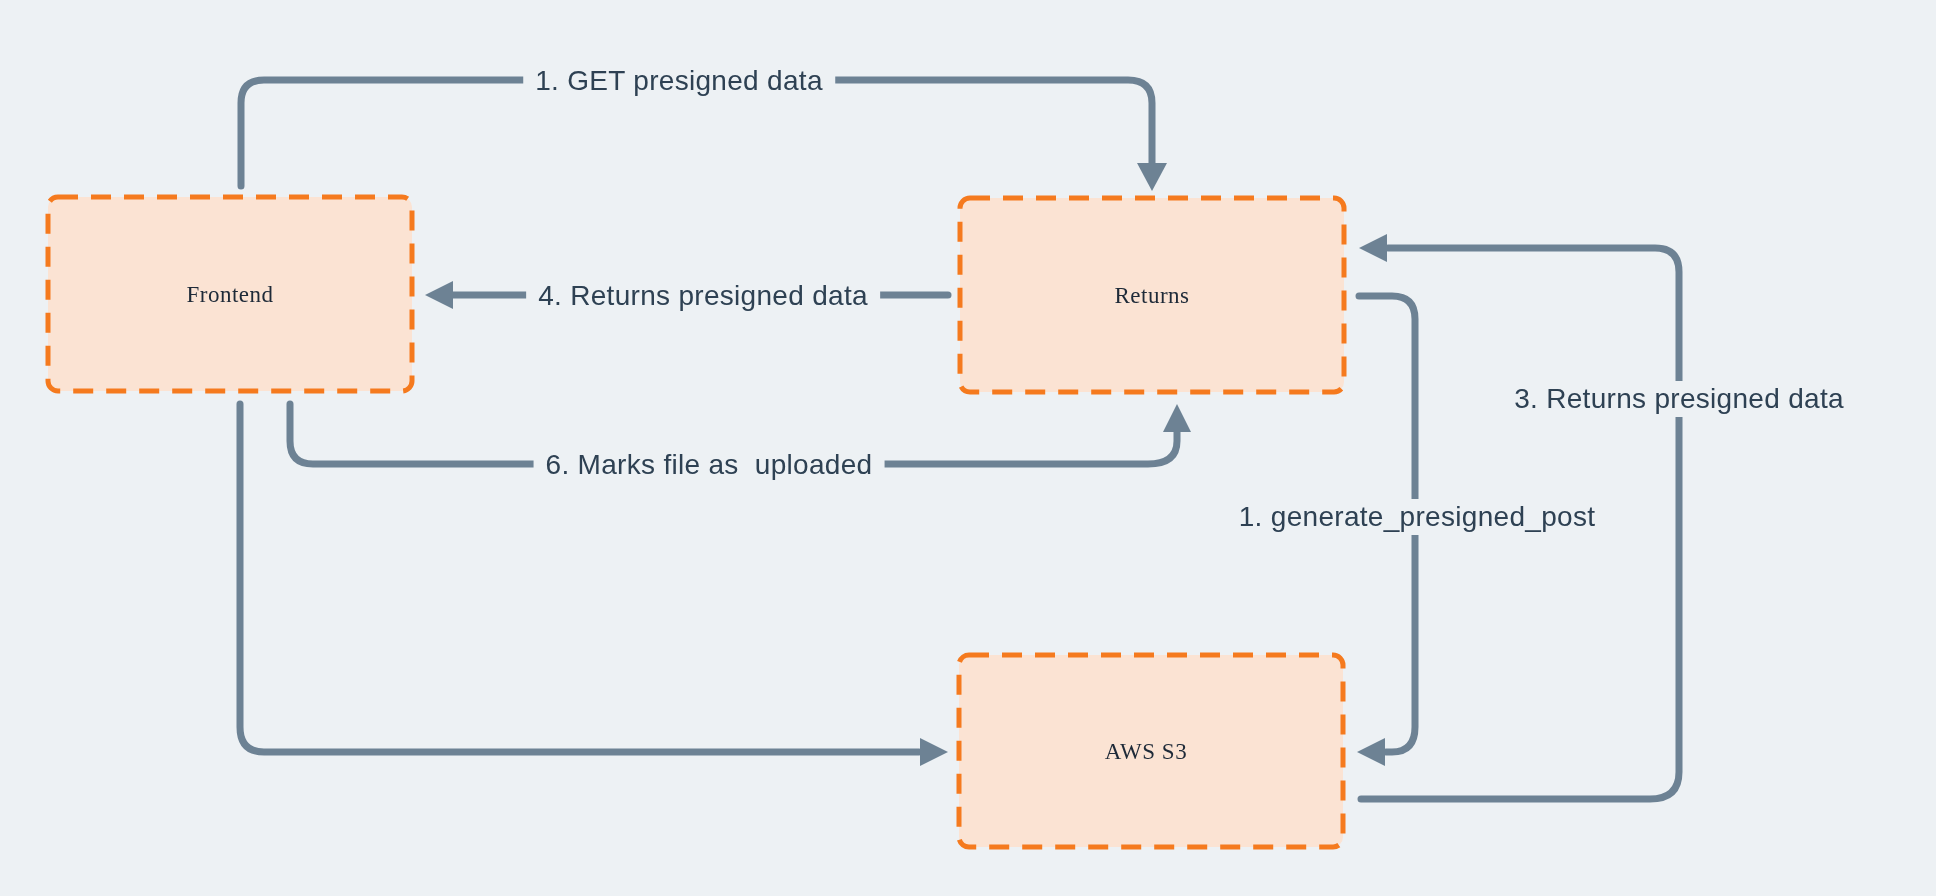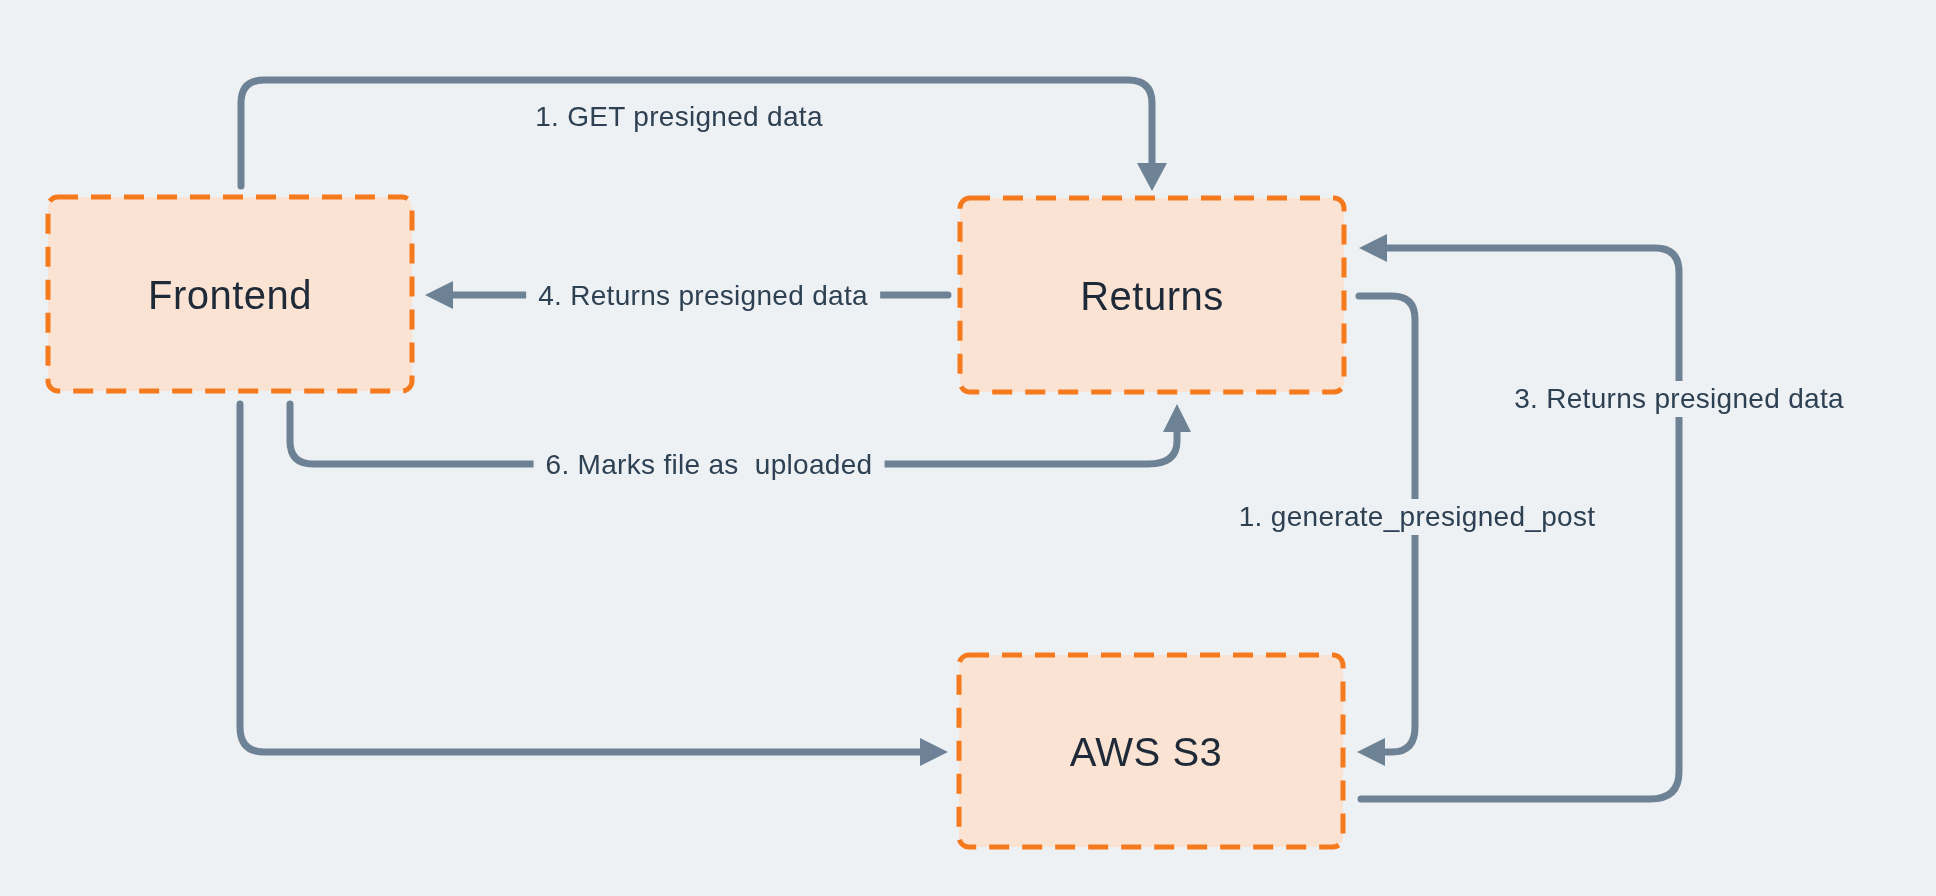--- a/index.html
+++ b/index.html
@@ -34,23 +34,24 @@
     stroke-linejoin: round;
   }
   .arrow-head {
     fill: var(--arrow, #6D8294);
     stroke: none;
   }
   .node-label {
     position: absolute;
     transform: translate(-50%, -50%);
     color: var(--node-text, #1E2A38);
-    font-size: 40px;
+    font-size: 23px;
     letter-spacing: 0.5px;
     white-space: pre;
+    font-family: Liberation Serif, serif;
   }
   .flow-label {
     position: absolute;
     transform: translate(-50%, -50%);
     background: var(--background, #EDF1F4);
     padding: 2px 12px;
     color: var(--label-text, #2E4153);
     font-size: 28px;
     letter-spacing: 0.3px;
     white-space: pre;
@@ -83,19 +84,19 @@
     <polygon class="arrow-head" points="948,752 920,738 920,766"></polygon>
 
     <path class="arrow-path" d="M 290 404 L 290 441 Q 290 464 313 464 L 1148 464 Q 1177 464 1177 441 L 1177 431"></path>
     <polygon class="arrow-head" points="1177,404 1163,432 1191,432"></polygon>
   </svg>
 
   <div class="node-label" style="left:230px; top:295px;">Frontend</div>
   <div class="node-label" style="left:1152px; top:296px;">Returns</div>
   <div class="node-label" style="left:1146px; top:752px;">AWS S3</div>
 
-  <div class="flow-label" style="left:679px; top:81px;margin-top:36px;">1. GET presigned data</div>
+  <div class="flow-label" style="left:679px; top:81px;">1. GET presigned data</div>
   <div class="flow-label" style="left:1417px; top:517px;">1. generate_presigned_post</div>
   <div class="flow-label" style="left:1679px; top:356px;margin-top:43px;">3. Returns presigned data</div>
   <div class="flow-label" style="left:703px; top:296px;">4. Returns presigned data</div>
   <div class="flow-label" style="left:709px; top:465px;">6. Marks file as  uploaded</div>
 
 </div>
 
 </body></html>

